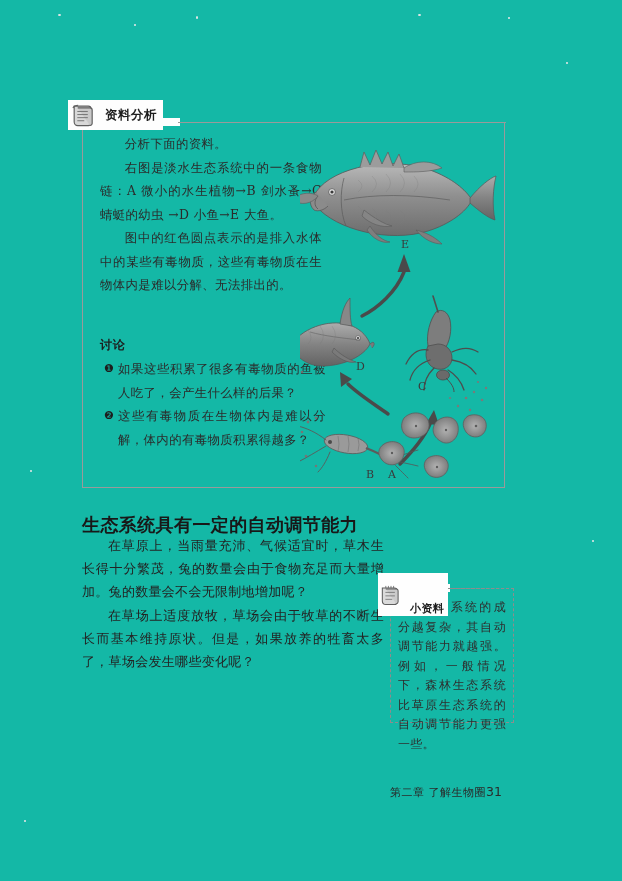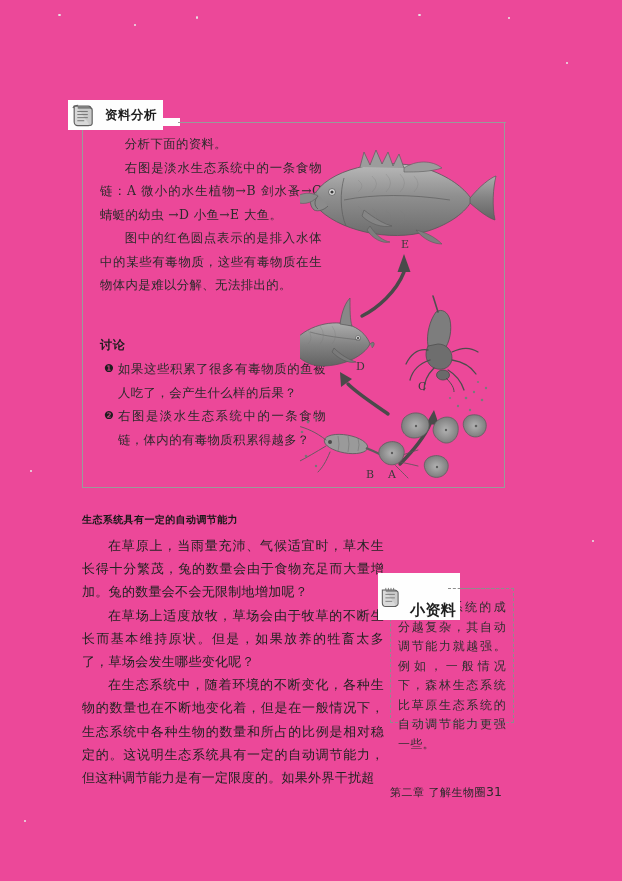--- a/index.html
+++ b/index.html
@@ -13,21 +13,21 @@
     position: relative;
     overflow: hidden;
     font-family: "DejaVu Sans", sans-serif;
     color: #2a2a2a;
   }
 
   
   .page {
     position: absolute;
     inset: 0;
-    background: #ec4899;
+    background: #14b8a6;
   }
   .speck {
     position: absolute;
     background: #e8e8e8;
     border-radius: 50%;
   }
 
   
   .activity-box {
     position: absolute;
@@ -152,21 +152,21 @@
     color: #3a3a3a;
     font-style: normal;
   }
 
   
   .section-title {
     position: absolute;
     left: 82px;
     top: 513px;
     font-family: "DejaVu Sans", sans-serif;
-    font-size: 10px;
+    font-size: 18px;
     font-weight: bold;
     color: #181818;
     letter-spacing: 0.4px;
   }
   .body-copy {
     position: absolute;
     left: 82px;
     top: 534px;
     width: 302px;
     font-family: "DejaVu Sans", sans-serif;
@@ -202,21 +202,21 @@
     background: #fefefe;
     padding-right: 4px;
   }
   .sidenote-icon {
     width: 26px;
     height: 26px;
     flex: 0 0 auto;
   }
   .sidenote-title {
     font-family: "DejaVu Sans", sans-serif;
-    font-size: 15px;
+    font-size: 11px;
     font-weight: bold;
     color: #1d1d1d;
     letter-spacing: 0.4px;
     white-space: nowrap;
     margin-top: 28px;
   }
   .sidenote-rule {
     position: absolute;
     left: 448px;
     top: 588px;
@@ -310,21 +310,21 @@
 
   <div class="discuss-title">讨论</div>
 
   <div class="discuss-list">
     <div class="discuss-item">
       <span class="discuss-num">❶</span>
       <span class="discuss-body">如果这些积累了很多有毒物质的鱼被人吃了，会产生什么样的后果？</span>
     </div>
     <div class="discuss-item">
       <span class="discuss-num">❷</span>
-      <span class="discuss-body">右图是淡水生态系统中的一条食物链，体内的有毒物质积累得越多？</span>
+      <span class="discuss-body">这些有毒物质在生物体内是难以分解，体内的有毒物质积累得越多？</span>
     </div>
   </div>
 
   <div class="foodchain">
     <svg viewBox="0 0 205 355" width="205" height="355">
       <defs>
         <linearGradient id="fishg" x1="0" y1="0" x2="0" y2="1">
           <stop offset="0" stop-color="#b9b9b9"></stop>
           <stop offset="0.45" stop-color="#8f8f8f"></stop>
           <stop offset="1" stop-color="#6d6d6d"></stop>
@@ -525,21 +525,20 @@
         <circle cx="137" cy="71" r="1.2" fill="#5d5d5d"></circle>
       </g>
       <text x="88" y="82" font-family="DejaVu Serif, serif" font-size="11" fill="#3a3a3a">A</text>
     </svg>
   </div>
 
   <div class="section-title">生态系统具有一定的自动调节能力</div>
   <div class="body-copy">
     <p>在草原上，当雨量充沛、气候适宜时，草木生长得十分繁茂，兔的数量会由于食物充足而大量增加。兔的数量会不会无限制地增加呢？</p>
     <p>在草场上适度放牧，草场会由于牧草的不断生长而基本维持原状。但是，如果放养的牲畜太多了，草场会发生哪些变化呢？</p>
-    <p>在生态系统中，随着环境的不断变化，各种生物的数量也在不断地变化着，但是在一般情况下，生态系统中各种生物的数量和所占的比例是相对稳定的。这说明生态系统具有一定的自动调节能力，但这种调节能力是有一定限度的。如果外界干扰超</p>
   </div>
 
   <div class="sidenote"></div>
   <div class="sidenote-mask"></div>
   <div class="sidenote-rule"></div>
 
   <div class="sidenote-header">
     <span class="sidenote-icon">
       <svg viewBox="0 0 30 30" width="26" height="26">
         <g fill="none" stroke="#5e5e5e" stroke-width="1.2">

